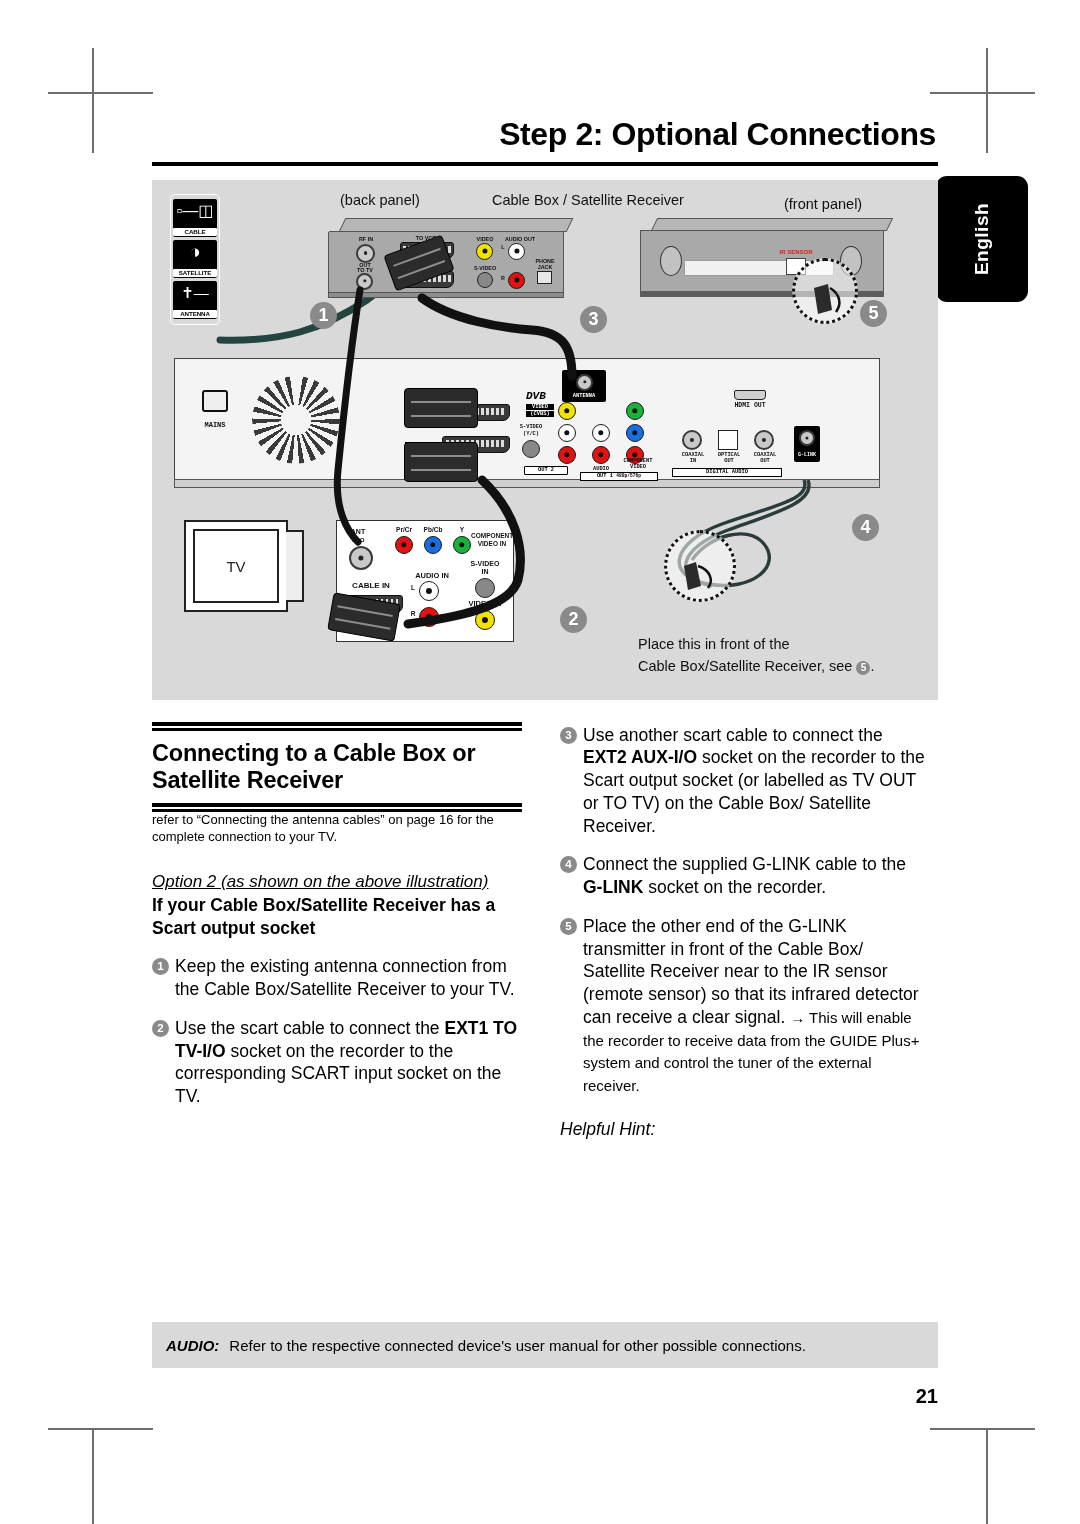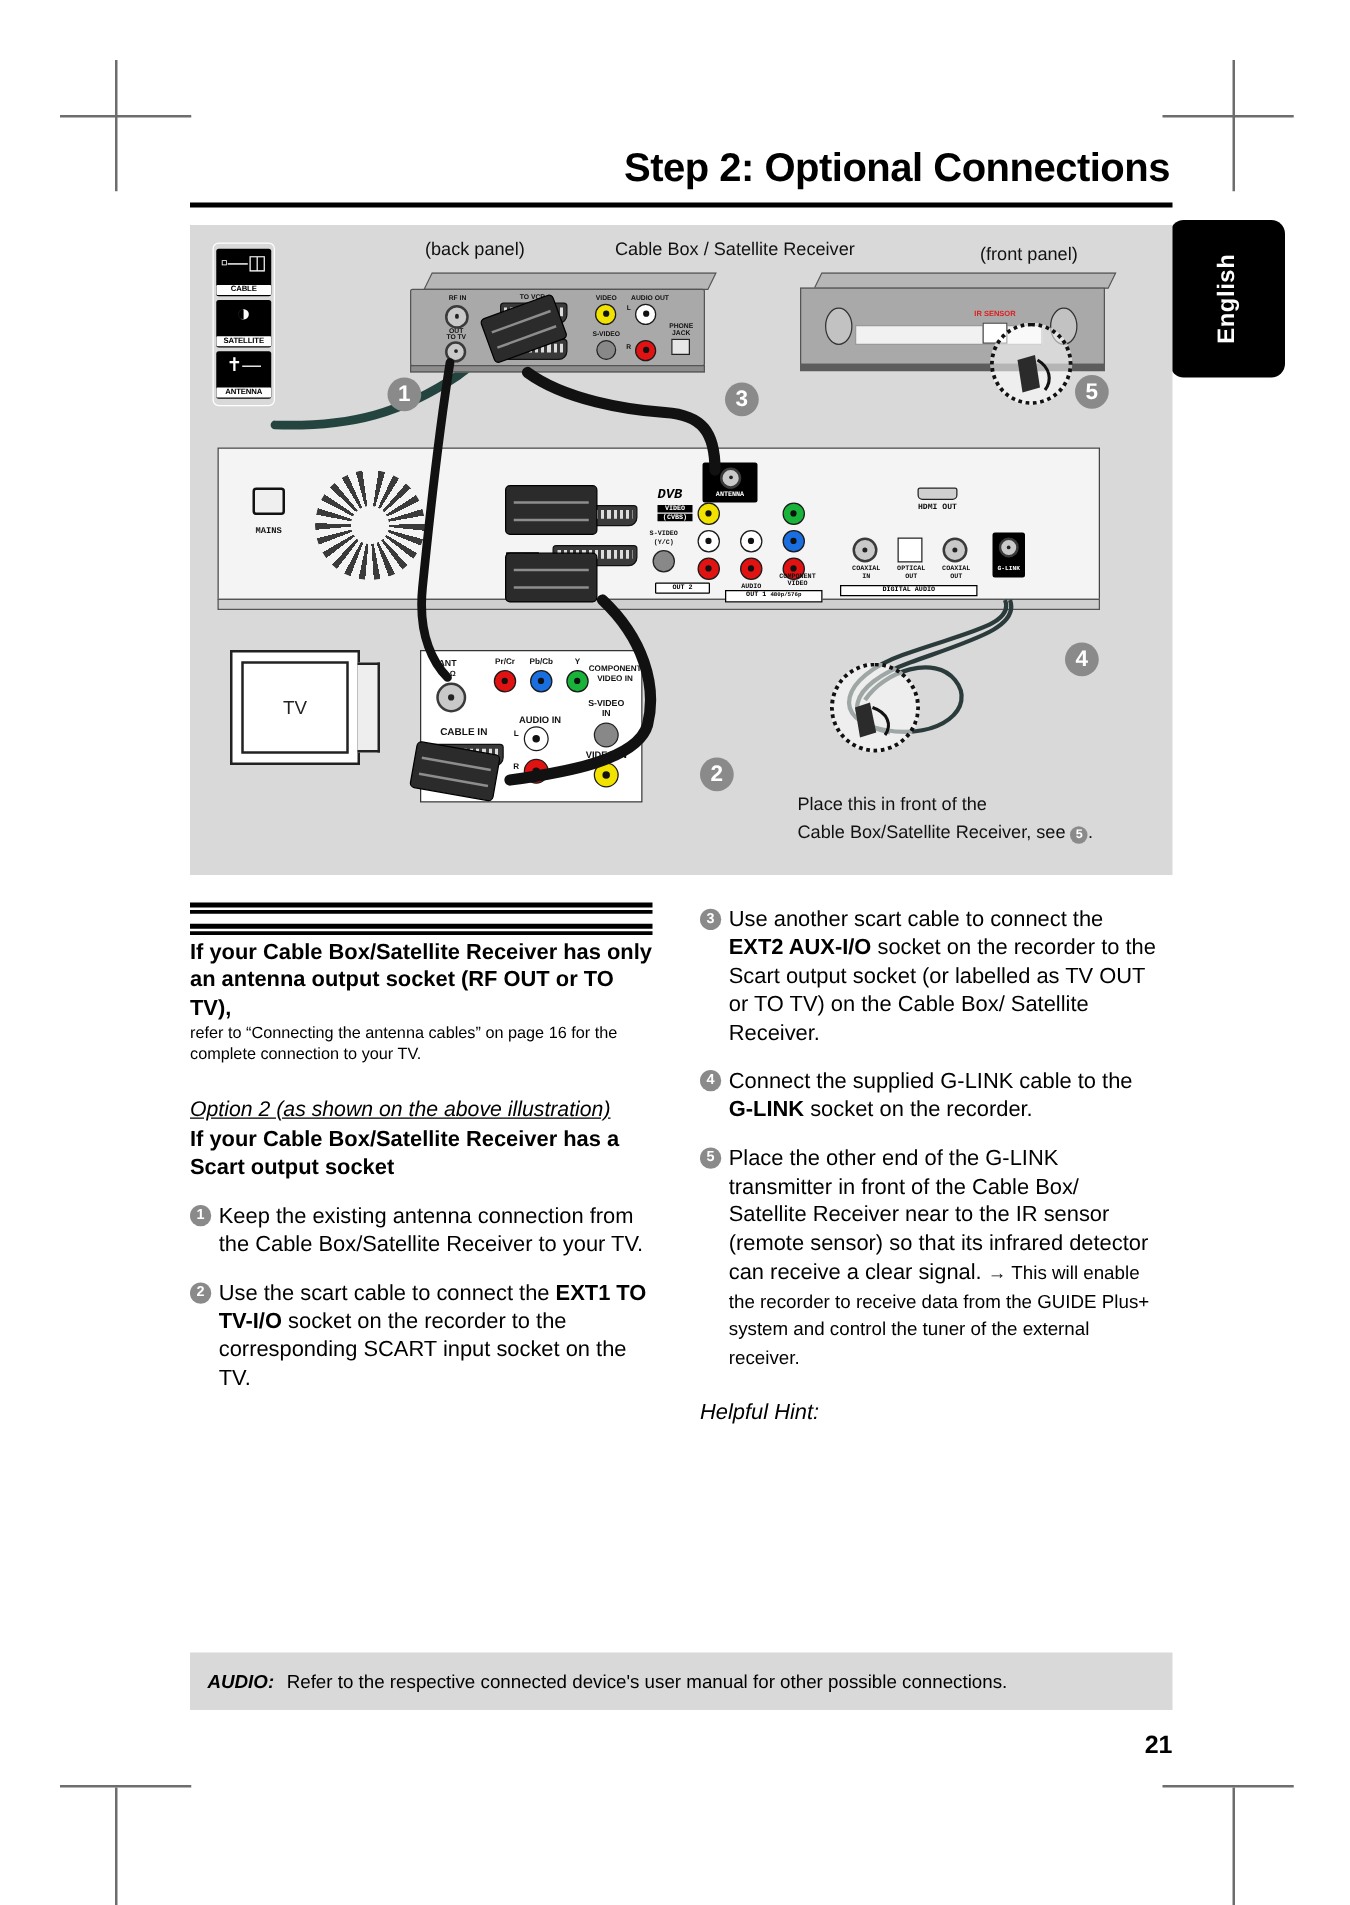--- a/index.html
+++ b/index.html
@@ -452,23 +452,26 @@
       <span>Cable Box/Satellite Receiver, see</span>
       <span class="numsm">5</span><span>.</span>
     </div>
 
   </div>
 
   <div id="cols">
 
     <div class="col left">
       <div class="head-rule-top"></div>
+      <h2 class="section">
+        <span>Connecting to a Cable Box or</span><br>
+        <span>Satellite Receiver</span>
+      </h2>
       <div class="head-rule-bot"></div>
 
-      <p class="b">If your Cable Box/Satellite Receiver has only an antenna output socket (RF OUT or TO TV),</p>
       <p class="n">refer to “Connecting the antenna cables” on page 16 for the complete connection to your TV.</p>
 
       <span class="opt-label" style="margin-top:26px;">Option 2 (as shown on the above illustration)</span>
       <p class="b">If your Cable Box/Satellite Receiver has a Scart output socket</p>
 
       <div class="step">
         <span class="num">1</span>
         <span>Keep the existing antenna connection from the Cable Box/Satellite Receiver to your TV.</span>
       </div>
 

